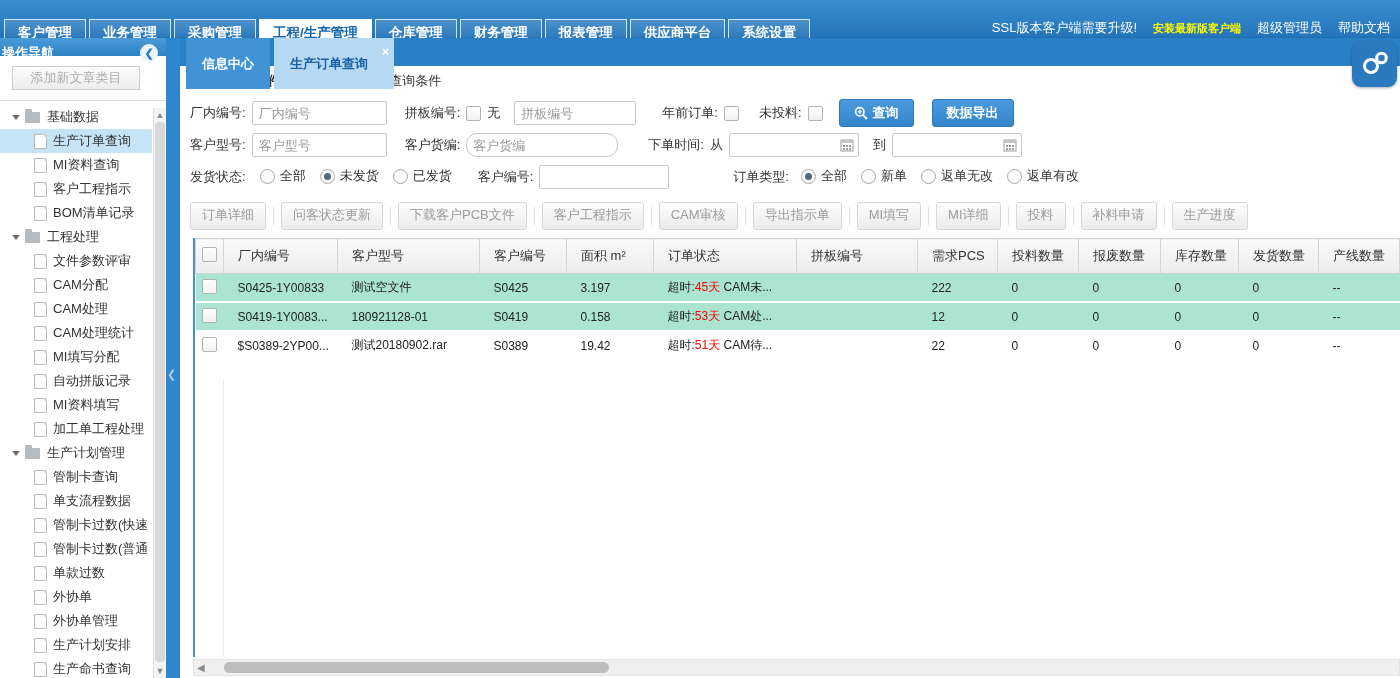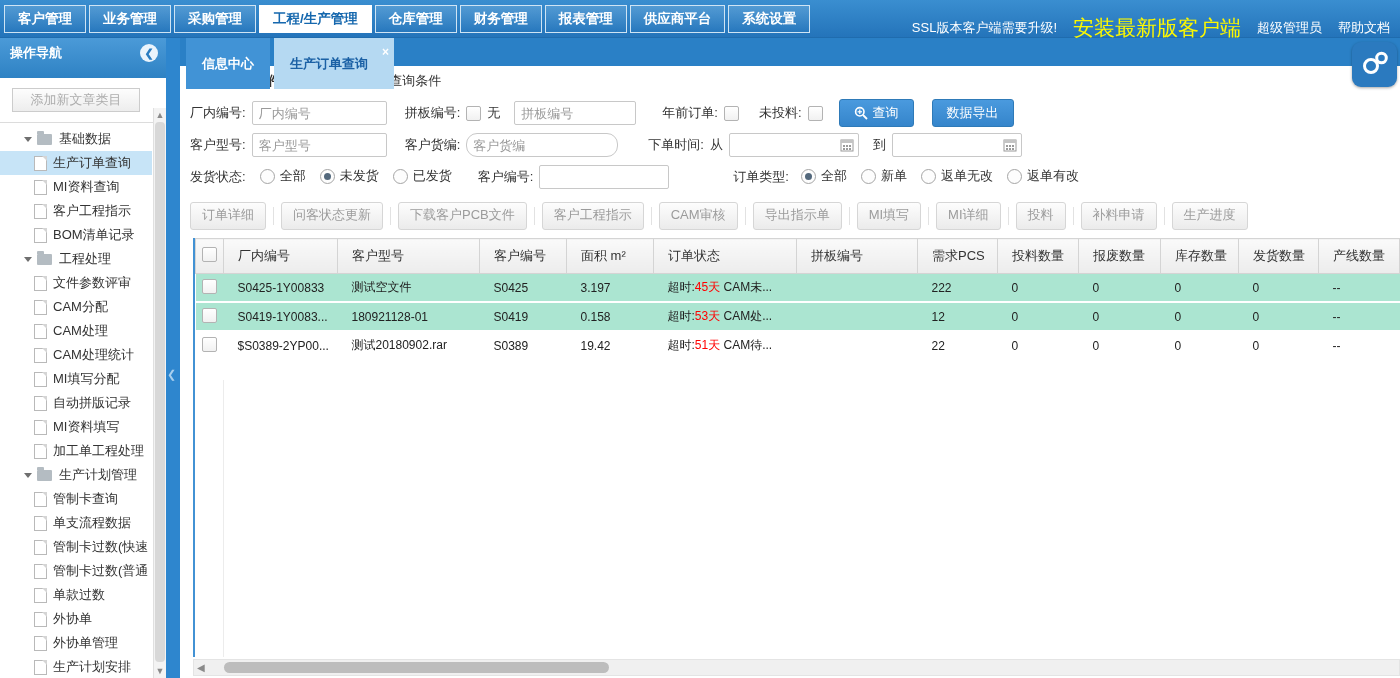--- a/index.html
+++ b/index.html
@@ -1,45 +1,45 @@
 <!DOCTYPE html>
 <html><head>
 <meta charset="utf-8">
 <style>
   html,body{margin:0;padding:0;}
   body{width:1400px;height:678px;position:relative;overflow:hidden;
        font-family:"Liberation Sans","DejaVu Sans",sans-serif;font-size:13px;color:#333;background:#fff;}
   
   #topbar{position:absolute;left:0;top:0;width:1400px;height:38px;
           background:linear-gradient(#3a8ed0,#2474ba);border-bottom:1px solid #1f6cae;box-sizing:border-box;}
-  #topnav-tabs{position:absolute;left:4px;top:5px;display:flex;gap:3px;}
+  #topnav-tabs{position:absolute;left:4px;top:19px;display:flex;gap:3px;}
   .nav-tab{padding:0 13px;line-height:26px;height:26px;border:1px solid #cfe4f4;color:#fff;
            font-weight:bold;font-size:13.5px;white-space:nowrap;cursor:pointer;
            background:linear-gradient(rgba(255,255,255,.14),rgba(255,255,255,0));}
   .nav-tab.active{background:#fff;color:#1668ae;border-color:#fff;}
   #topbar-right{position:absolute;right:10px;top:9px;height:38px;display:flex;align-items:center;gap:16px;white-space:nowrap;}
   #ssl-notice{color:#fff;font-size:13px;}
-  #install-link{color:#fcf800;font-size:21px;font-weight:normal;cursor:pointer;}
+  #install-link{color:#fcf800;font-size:11px;font-weight:bold;cursor:pointer;}
   #user-name,#help-link{color:#fff;font-size:13px;cursor:pointer;}
   #floating-widget{position:absolute;top:42px;right:3px;width:45px;height:45px;background:#2b7abf;
                    border-radius:9px;z-index:60;box-shadow:0 1px 3px rgba(0,0,0,.35);
                    display:flex;align-items:center;justify-content:center;cursor:pointer;}
   
   #sidebar{position:absolute;left:0;top:38px;width:166px;height:640px;background:#fff;}
-  #sidebar-header{height:40px;background:linear-gradient(#4b9ad8,#2e82c4);color:#fff;font-weight:bold;
-                  line-height:30px;padding-left:10px;position:relative;font-family:Liberation Serif, serif;}
+  #sidebar-header{height:18px;background:linear-gradient(#4b9ad8,#2e82c4);color:#fff;font-weight:bold;
+                  line-height:30px;padding-left:2px;position:relative;font-family:Liberation Serif, serif;}
   #sidebar-collapse{position:absolute;right:8px;top:6px;width:18px;height:18px;border-radius:50%;
                     background:#eaf4fc;color:#2a7cc0;font-size:11px;line-height:18px;text-align:center;cursor:pointer;}
   #add-category-btn{margin:10px 0 0 12px;width:128px;height:24px;line-height:22px;text-align:center;
                     border:1px solid #ccc;border-radius:0;color:#adadad;
                     background:linear-gradient(#fdfdfd,#ededed);cursor:pointer;box-sizing:border-box;}
   #sidebar-divider{margin-top:10px;border-top:1px solid #dcdcdc;}
   #tree{padding-top:4px;width:152px;overflow:hidden;}
   .tree-row{height:24px;line-height:24px;display:flex;align-items:center;cursor:pointer;white-space:nowrap;}
-  .tree-row.folder{padding-left:24px;}
+  .tree-row.folder{padding-left:12px;}
   .tree-row.file{padding-left:34px;}
   .tree-row.selected{background:#c7e4f7;}
   .caret{width:0;height:0;border-left:4px solid transparent;border-right:4px solid transparent;
          border-top:5px solid #6f6f6f;margin-right:5px;}
   .folder-ico{width:15px;height:11px;background:#b4bcc2;border-radius:1px;position:relative;margin-right:7px;flex:none;}
   .folder-ico::before{content:"";position:absolute;left:0;top:-3px;width:7px;height:3px;background:#b4bcc2;border-radius:1px 1px 0 0;}
   .file-ico{width:11px;height:13px;background:#fff;border:1px solid #b9b9b9;position:relative;margin-right:6px;flex:none;}
   .file-ico::after{content:"";position:absolute;right:-1px;top:-1px;width:0;height:0;
                    border-left:5px solid transparent;border-top:5px solid #d5d5d5;}
   #sidebar-scrollbar{position:absolute;right:0;top:70px;bottom:0;width:13px;background:#f3f3f3;
@@ -64,21 +64,21 @@
   .bold{font-weight:bold;}
   input[type=text]{height:24px;border:1px solid #c8c8c8;border-radius:2px;box-sizing:border-box;
                    padding:0 6px;font-size:13px;color:#333;font-family:inherit;}
   input::placeholder{color:#9a9a9a;}
   .cb{width:13px;height:13px;border:1px solid #b3b3b3;background:linear-gradient(#fff,#f1f1f1);
       border-radius:2px;display:inline-block;flex:none;cursor:pointer;}
   .radio-item{display:inline-flex;align-items:center;margin-right:14px;cursor:pointer;}
   .radio{width:13px;height:13px;border:1px solid #a5a5a5;border-radius:50%;background:#fdfdfd;
          display:inline-block;position:relative;margin-right:5px;flex:none;}
   .radio.on::after{content:"";position:absolute;left:3px;top:3px;right:3px;bottom:3px;border-radius:50%;background:#53687c;}
-  .btn-blue{height:26px;border:1px solid #2e7ab8;border-radius:3px;color:#fff;font-weight:normal;font-size:13px;
+  .btn-blue{height:26px;border:1px solid #2e7ab8;border-radius:3px;color:#fff;font-weight:bold;font-size:13px;
             background:linear-gradient(#4a9ade,#3585cb);display:inline-flex;align-items:center;
             padding:0 14px;cursor:pointer;gap:5px;}
   .datewrap{position:relative;display:inline-block;}
   .datewrap svg{position:absolute;right:5px;top:5px;}
   
   #toolbar{display:flex;align-items:center;margin:12px 0 0 10px;}
   .tbtn{height:26px;line-height:24px;padding:0 11px;border:1px solid #d6d6d6;border-radius:3px;color:#9b9b9b;
         background:linear-gradient(#fdfdfd,#ebebeb);cursor:pointer;white-space:nowrap;}
   .tdiv{width:1px;height:18px;background:#e2e2e2;margin:0 7px;}
   

